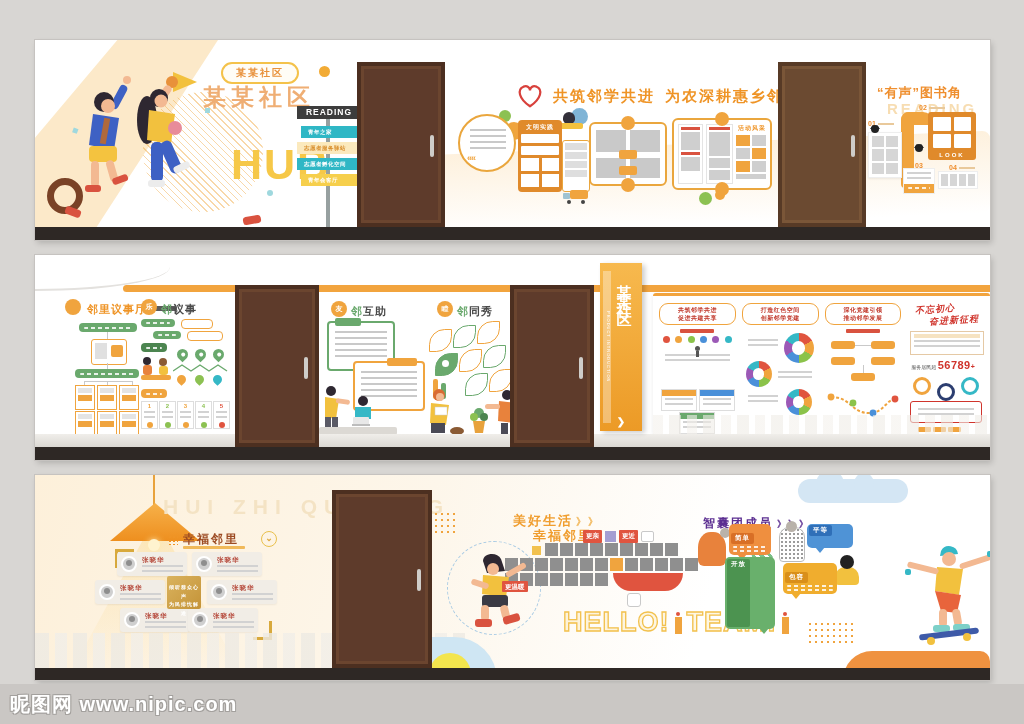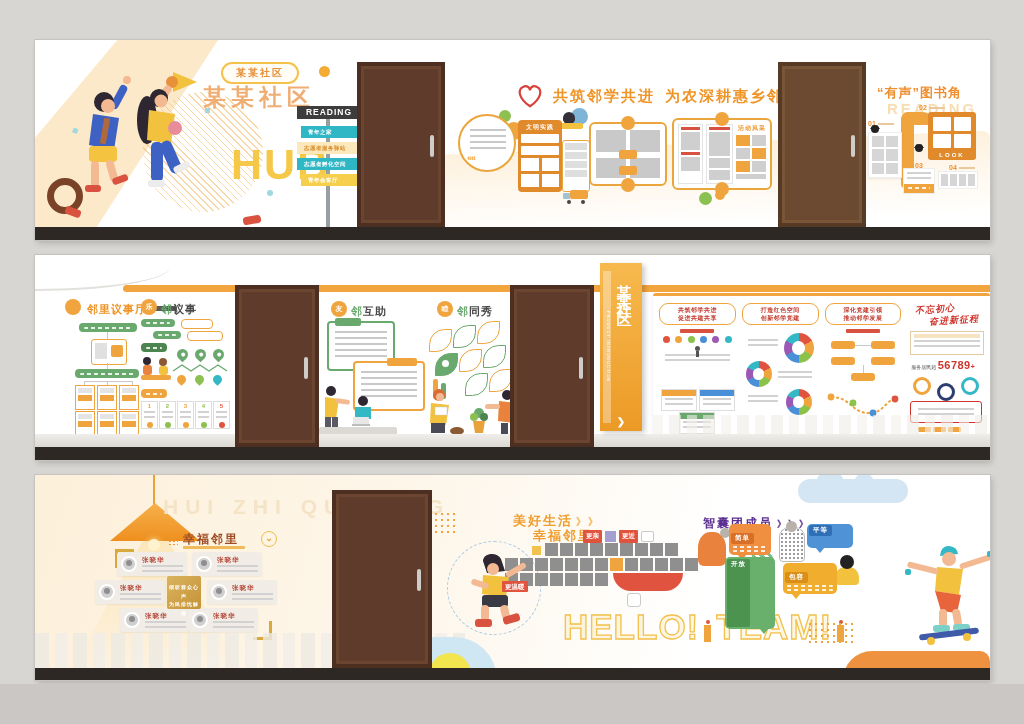--- a/index.html
+++ b/index.html
@@ -218,21 +218,21 @@
   .lav{width:11px;height:11px;background:#a49ed2;}
   .wbx{width:13px;height:11px;background:#fff;border:1px solid #c9c9c9;border-radius:2px;box-sizing:border-box;}
   .ysq{position:absolute;left:497px;top:71px;width:9px;height:9px;background:#f2c14e;}
   .prow{position:absolute;display:flex;gap:2px;}
   .psq{width:13px;height:13px;background:#8f8f8f;}
   .psq.o{background:#f0a43e;}
   .warm{position:absolute;left:467px;top:100px;z-index:2;}
   .semi{position:absolute;left:578px;top:98px;width:70px;height:18px;background:#e0543f;border-radius:0 0 70px 70px;}
   .wsq{position:absolute;left:592px;top:118px;width:12px;height:12px;background:#fff;border:1px solid #c9c9c9;border-radius:3px;}
   .hello{position:absolute;left:528px;top:134px;display:flex;align-items:flex-end;gap:5px;}
-  .hello .wd{font-size:35px;font-weight:900;letter-spacing:1px;color:rgba(246,201,72,.15);
+  .hello .wd{font-size:27px;font-weight:900;letter-spacing:1px;color:rgba(246,201,72,.15);
              -webkit-text-stroke:1.3px #f2c14e;line-height:1;}
   .htag{width:7px;height:17px;background:#f0a43e;position:relative;margin-bottom:2px;}
   .htag::before{content:"";position:absolute;left:1.5px;top:-5px;width:4px;height:4px;border-radius:50%;background:#e0543f;}
   .cult{position:absolute;left:668px;top:40px;font-size:12px;font-weight:900;color:#5b2e91;letter-spacing:2px;}
   .cult .chs{font-size:9px;margin-left:4px;}
   .blob{position:absolute;}
   .blob.m1{left:663px;top:57px;width:28px;height:34px;background:#e8823c;border-radius:45% 45% 6px 6px;}
   .blob.m1::after{content:"";position:absolute;right:-4px;top:-4px;width:10px;height:10px;border-radius:50%;background:#b9b2aa;}
   .blob.dt{left:744px;top:52px;width:24px;height:33px;background:#fff;border:1px solid #bbb;border-radius:10px 10px 4px 4px;
            background-image:radial-gradient(#999 .7px,transparent 1px);background-size:4px 4px;}
@@ -869,14 +869,15 @@
     </svg>
     <div class="dotsq" style="left:772px;top:146px;width:50px;height:26px"></div>
     <div class="cloud"></div>
     <div class="bwave"></div>
     <div class="yblob"></div>
     <div class="oblob"></div>
     <div class="base" style="height:12px"></div>
   </section>
 
   <div id="wmbar">
+    <div class="wmsite">昵图网 www.nipic.com</div>
   </div>
 </div>
 
 </body></html>

